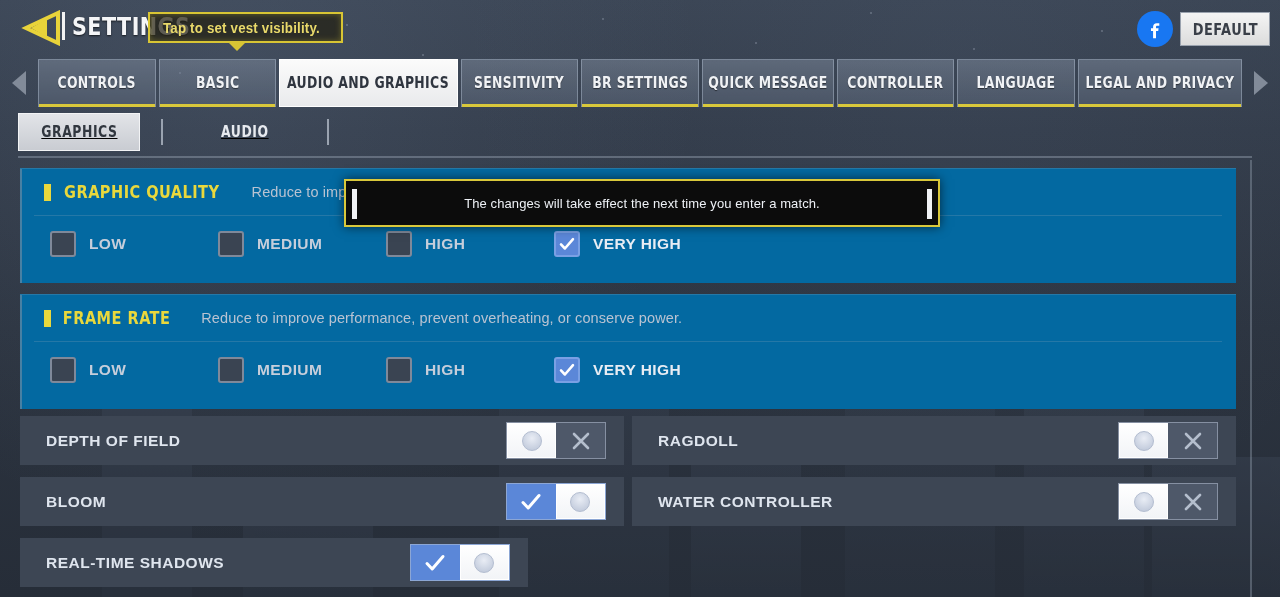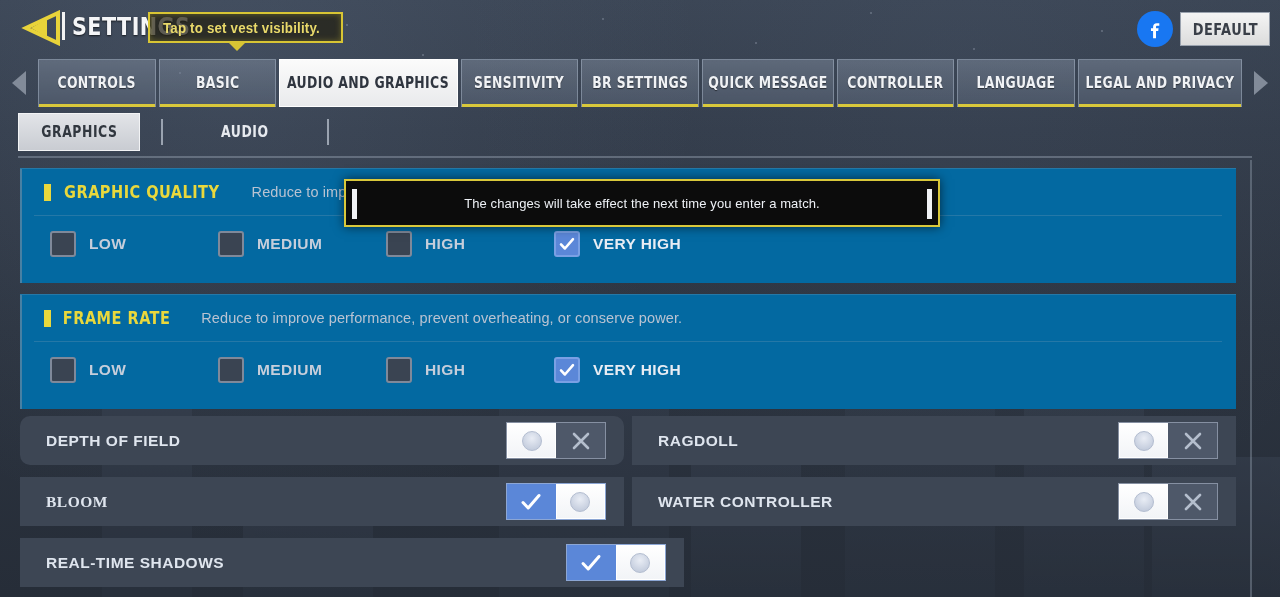--- a/index.html
+++ b/index.html
@@ -129,21 +129,21 @@
   .tab.active {
     background: linear-gradient(180deg,#fbfbfb,#e9eaec);
     border-color: #ffffff;
   }
   .tab.active .lbl { color: #2e3views; color: #2f353f; text-shadow: none; }
   .tab.active::after { display: none; }
 
   
   #subtabs {
     position: absolute; left: 18px; top: 113px; height: 38px;
-    display: flex; align-items: stretch; gap: 17px;
+    display: flex; align-items: stretch; gap: 17px; text-decoration: underline;
   }
   .subtab {
     min-width: 122px; padding: 0 18px;
     display: flex; align-items: center; justify-content: center;
     cursor: pointer;
   }
   .subtab .lbl {
     font-family: "DejaVu Sans Condensed","Liberation Sans Narrow","Liberation Sans",sans-serif;
     font-size: 15px; font-weight: bold; letter-spacing: .6px;
     color: #e7eaef; transform: scaleX(.92);
@@ -420,49 +420,49 @@
         <span class="cb on">
           <svg viewBox="0 0 24 24">
               <path d="M4 12.5l5.2 5.5L20 5.5" fill="none" stroke="#ffffff" stroke-width="3.4" stroke-linecap="round" stroke-linejoin="round"></path>
             </svg>
         </span>
         <span class="lbl">VERY HIGH</span>
       </div>
     </div>
   </div>
 
-  <div class="trow" style="left:2px;top:260px;width:604px;border-radius:10px;">
+  <div class="trow" style="left:2px;top:260px;width:604px;">
     <span class="tlbl">DEPTH OF FIELD</span>
     <div class="toggle off">
       <div class="half knob">
           <div class="dot"></div>
         </div>
       <div class="half mark">
         <svg viewBox="0 0 24 24">
             <path d="M5 5l14 14M19 5L5 19" stroke="#b4becd" stroke-width="2.6" stroke-linecap="round"></path>
           </svg>
       </div>
     </div>
   </div>
 
-  <div class="trow" style="left:2px;top:321px;width:604px;font-family:Liberation Serif, serif;">
+  <div class="trow" style="left:2px;top:321px;width:604px;">
     <span class="tlbl">BLOOM</span>
     <div class="toggle on">
       <div class="half mark">
         <svg viewBox="0 0 24 24">
             <path d="M4 12.5l5.2 5.5L20 5.5" fill="none" stroke="#ffffff" stroke-width="3" stroke-linecap="round" stroke-linejoin="round"></path>
           </svg>
       </div>
       <div class="half knob">
           <div class="dot"></div>
         </div>
     </div>
   </div>
 
-  <div class="trow" style="left:2px;top:382px;width:664px;">
+  <div class="trow" style="left:2px;top:382px;width:508px;">
     <span class="tlbl">REAL-TIME SHADOWS</span>
     <div class="toggle on">
       <div class="half mark">
         <svg viewBox="0 0 24 24">
             <path d="M4 12.5l5.2 5.5L20 5.5" fill="none" stroke="#ffffff" stroke-width="3" stroke-linecap="round" stroke-linejoin="round"></path>
           </svg>
       </div>
       <div class="half knob">
           <div class="dot"></div>
         </div>

